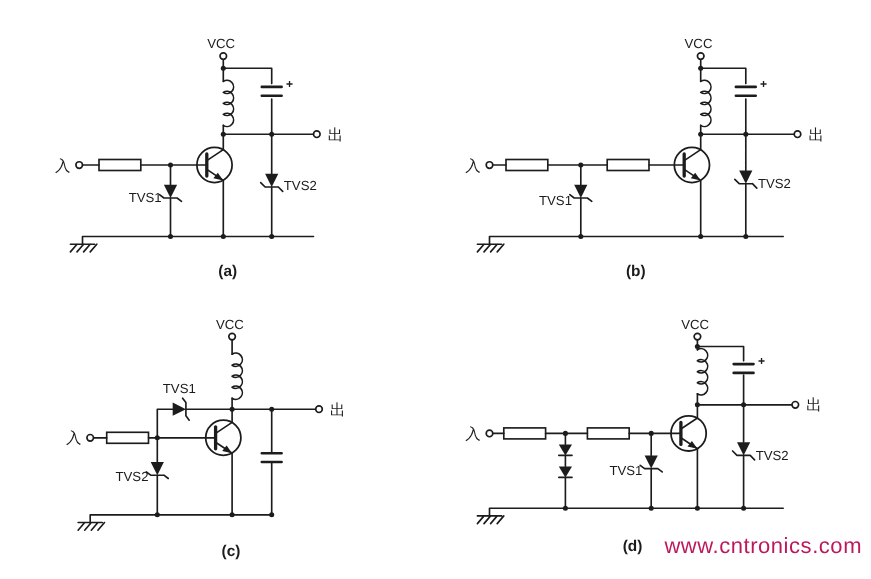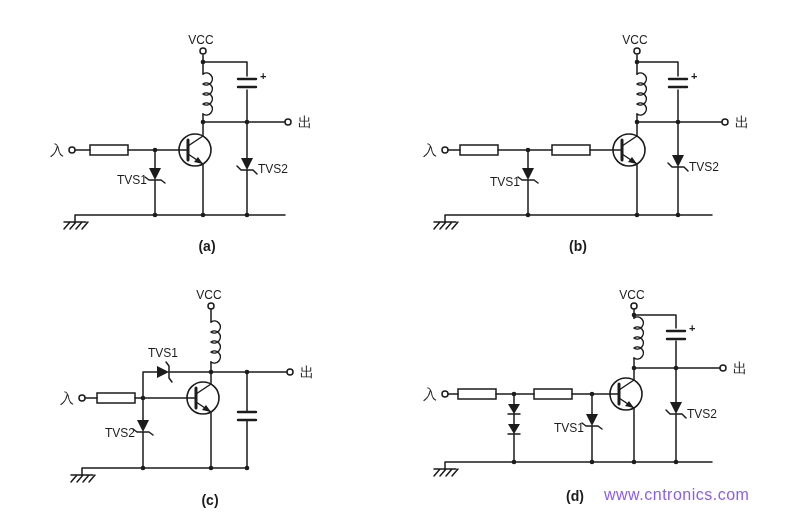--- a/index.html
+++ b/index.html
@@ -10,21 +10,21 @@
   #schematic path.plate{stroke-width:2.4;}
   #schematic path.bar{stroke-width:3;}
   #schematic polygon{fill:#1c1c1c;stroke:none;}
   #schematic circle.term{fill:#ffffff;stroke:#1c1c1c;stroke-width:1.5;}
   #schematic circle.sym{fill:none;stroke:#1c1c1c;stroke-width:1.6;}
   #schematic text{fill:#1c1c1c;stroke:none;font-family:"Liberation Sans","DejaVu Sans",sans-serif;}
   .lbl{font-size:12px;}
   .cjk{font-size:14px;}
   .cap{font-size:14px;font-weight:bold;}
   .plus{font-size:11px;font-weight:bold;}
-  #watermark{position:absolute;left:604px;top:486px;font-size:16px;color:#8b5cf6;letter-spacing:0.5px;}
+  #watermark{position:absolute;left:604px;top:486px;font-size:20px;color:#be185d;letter-spacing:0.5px;}
 </style>
 </head>
 <body>
 
 <div id="screen">
   <svg id="schematic" width="792" height="526" viewBox="0 0 792 526">
 
     <g>
       <path d="M203,55 L203,74 M203,62 L247,62 L247,76 M247,90 L247,122 M203,114 L203,122
            M203,122 L285,122 M188,146 L203,136 L203,122 M188,154 L203,164 M203,164 L203,215

